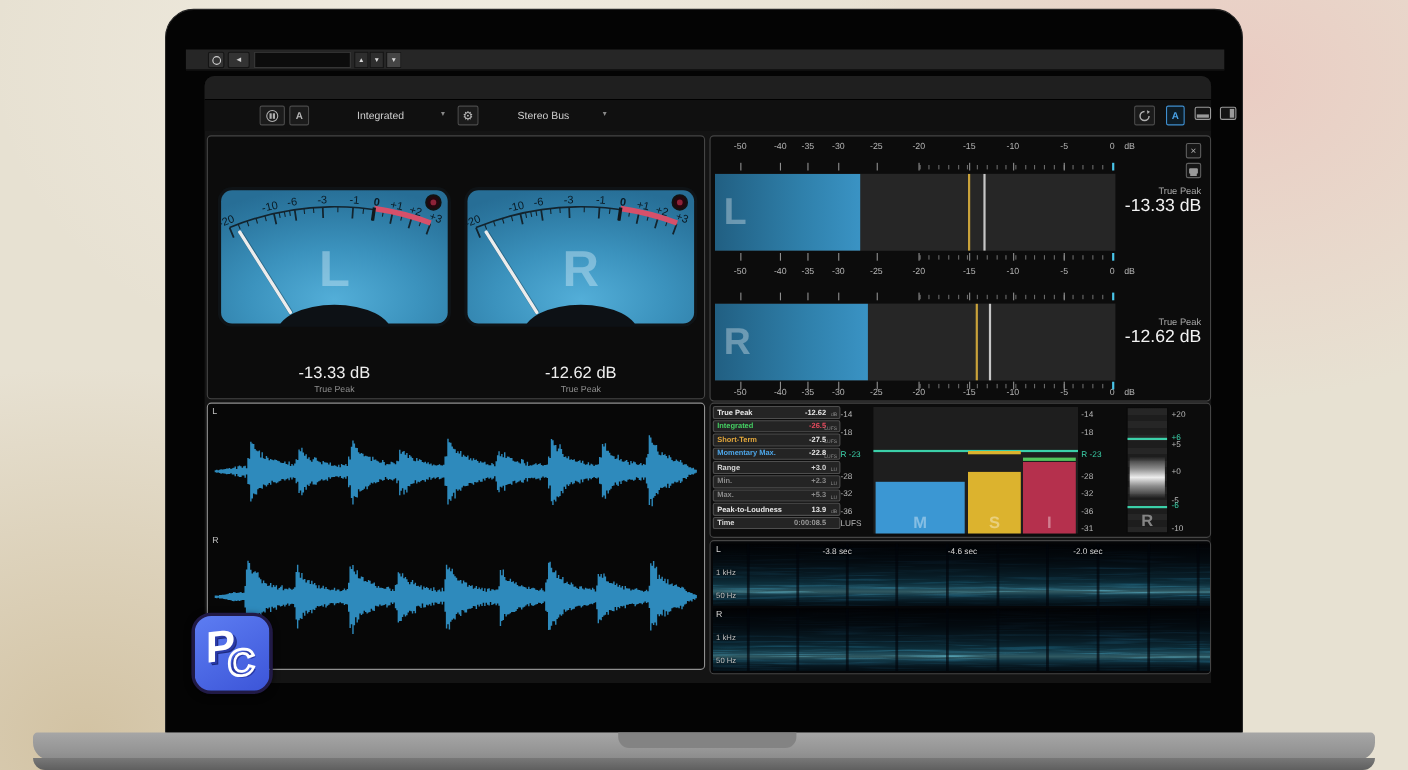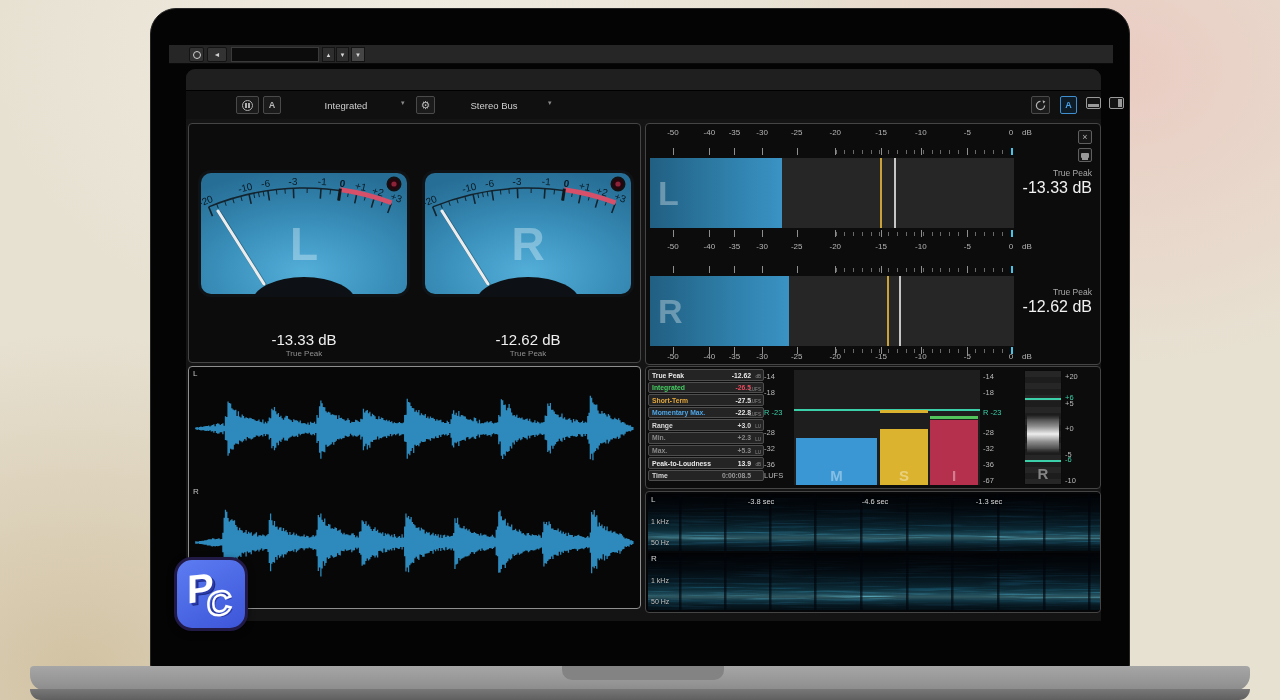--- a/index.html
+++ b/index.html
@@ -511,21 +511,21 @@
         <div class="lhold" id="lhold1" style="left: 86px; width: 48px; top: 40.2px; background: rgb(220, 179, 46);"></div>
         <div class="lhold" id="lhold2" style="left: 136px; width: 48px; top: 46.2px; background: rgb(82, 196, 92);"></div>
       </div>
       <div class="lscale" id="lscaleR" style="position: absolute; top: 0px; left: 0px; width: 100%; height: 100%;">
           <span style="left: 337px; top: 5px; position: absolute;">-14</span>
           <span style="left: 337px; top: 21px; position: absolute;">-18</span>
           <span style="left: 337px; top: 41px; color: rgb(59, 208, 169); position: absolute;">R -23</span>
           <span style="left: 337px; top: 61px; position: absolute;">-28</span>
           <span style="left: 337px; top: 77px; position: absolute;">-32</span>
           <span style="left: 337px; top: 93px; position: absolute;">-36</span>
-          <span style="left: 337px; top: 109px; position: absolute;">-67</span>
+          <span style="left: 337px; top: 109px; position: absolute;">-31</span>
         </div>
       <div class="rangemeter">
         <div class="rm-blob"></div>
         <div class="rm-line" style="top:27px;"></div>
         <div class="rm-line" style="top:89px;"></div>
         <div class="rm-R">R</div>
       </div>
       <div class="lscale" id="lscaleM" style="position: absolute; top: 0px; left: 0px; width: 100%; height: 100%;">
           <span style="left: 419px; top: 5px; position: absolute;">+20</span>
           <span style="left: 419px; top: 26px; color: rgb(59, 208, 169); position: absolute;">+6</span>
@@ -570,21 +570,21 @@
               <rect x="349" y="0" width="2.5" height="57"></rect>
               <rect x="395" y="0" width="2.5" height="57"></rect>
               <rect x="440" y="0" width="2.5" height="57"></rect>
             </g>
         </svg>
         <div class="spec-label" style="left:3px;top:1px;">L</div>
         <div class="freq-label" style="top:24px;">1 kHz</div>
         <div class="freq-label" style="top:45px;">50 Hz</div>
         <div class="time-label" style="left:113px;">-3.8 sec</div>
         <div class="time-label" style="left:227px;">-4.6 sec</div>
-        <div class="time-label" style="left:341px;">-1.3 sec</div>
+        <div class="time-label" style="left:341px;">-2.0 sec</div>
       </div>
       <div class="spec-half" style="top:61px;">
         <svg viewBox="0 0 452 57" width="452" height="57" preserveAspectRatio="none">
           <defs>
             <filter id="nzB" x="0" y="0" width="100%" height="100%">
               <feTurbulence type="fractalNoise" baseFrequency="0.012 0.5" numOctaves="3" seed="13" result="n"></feTurbulence>
               <feColorMatrix in="n" type="matrix" values="0 0 0 0 0  0 0 0 0 0  0 0 0 0 0  0.9 0.9 0.9 0 -0.35"></feColorMatrix>
             </filter>
           </defs>
           <rect width="452" height="57" fill="url(#sgA)"></rect>

